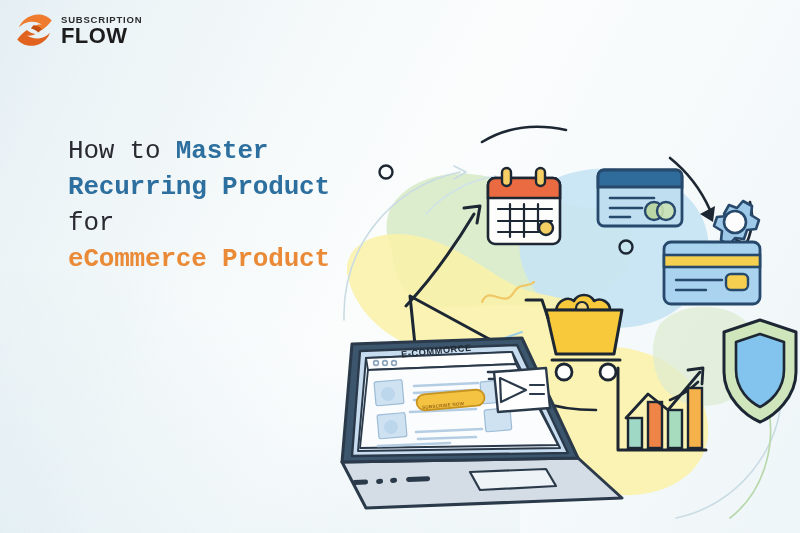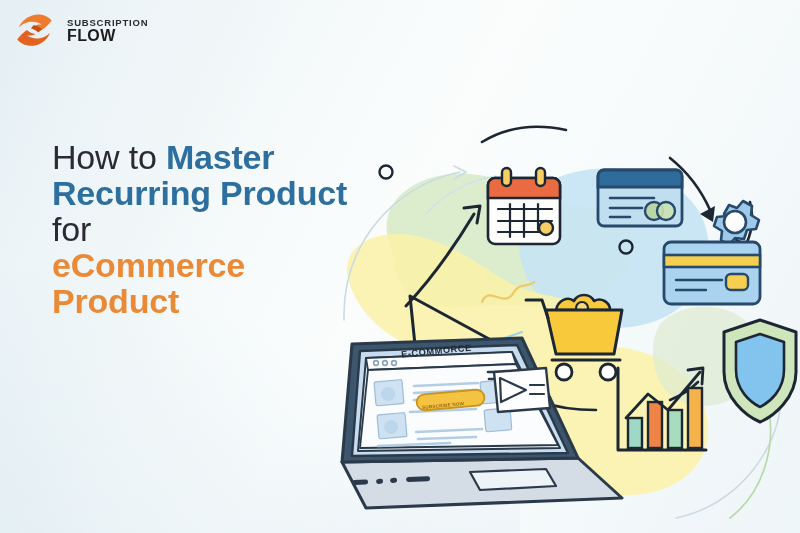--- a/index.html
+++ b/index.html
@@ -44,53 +44,54 @@
     pointer-events: none;
   }
 
   
   .logo {
     position: absolute;
     left: 14px;
     top: 12px;
     display: flex;
     align-items: center;
-    gap: 13px;
+    gap: 7px;
   }
   .logo-mark { width: 40px; height: 38px; display: block; }
   .logo-words {
     display: flex;
     flex-direction: column;
     justify-content: center;
     line-height: 1;
   }
   .logo-sub {
     font-size: 9.5px;
     letter-spacing: 0.8px;
     color: #2b2b2b;
     font-weight: 600;
     margin-bottom: 1px;
   }
   .logo-flow {
-    font-size: 16px;
+    font-size: 22px;
     letter-spacing: 0.4px;
     color: #1c1c1c;
     font-weight: 700;
   }
 
   
   .headline {
     position: absolute;
-    left: 52px;
+    left: 68px;
     top: 116px;
     width: 300px;
-    font-size: 34px;
+    font-size: 26px;
     line-height: 36px;
     font-weight: 700;
     letter-spacing: -0.2px;
+    font-family: Liberation Mono, monospace;
   }
   .headline .reg { color: #2a2a33; font-weight: 400; }
   .headline .blue { color: #2d6f9e; font-weight: 700; }
   .headline .orange { color: #ea8a37; font-weight: 700; text-align: right; }
 
   
   .illus {
     position: absolute;
     left: 330px;
     top: 110px;

